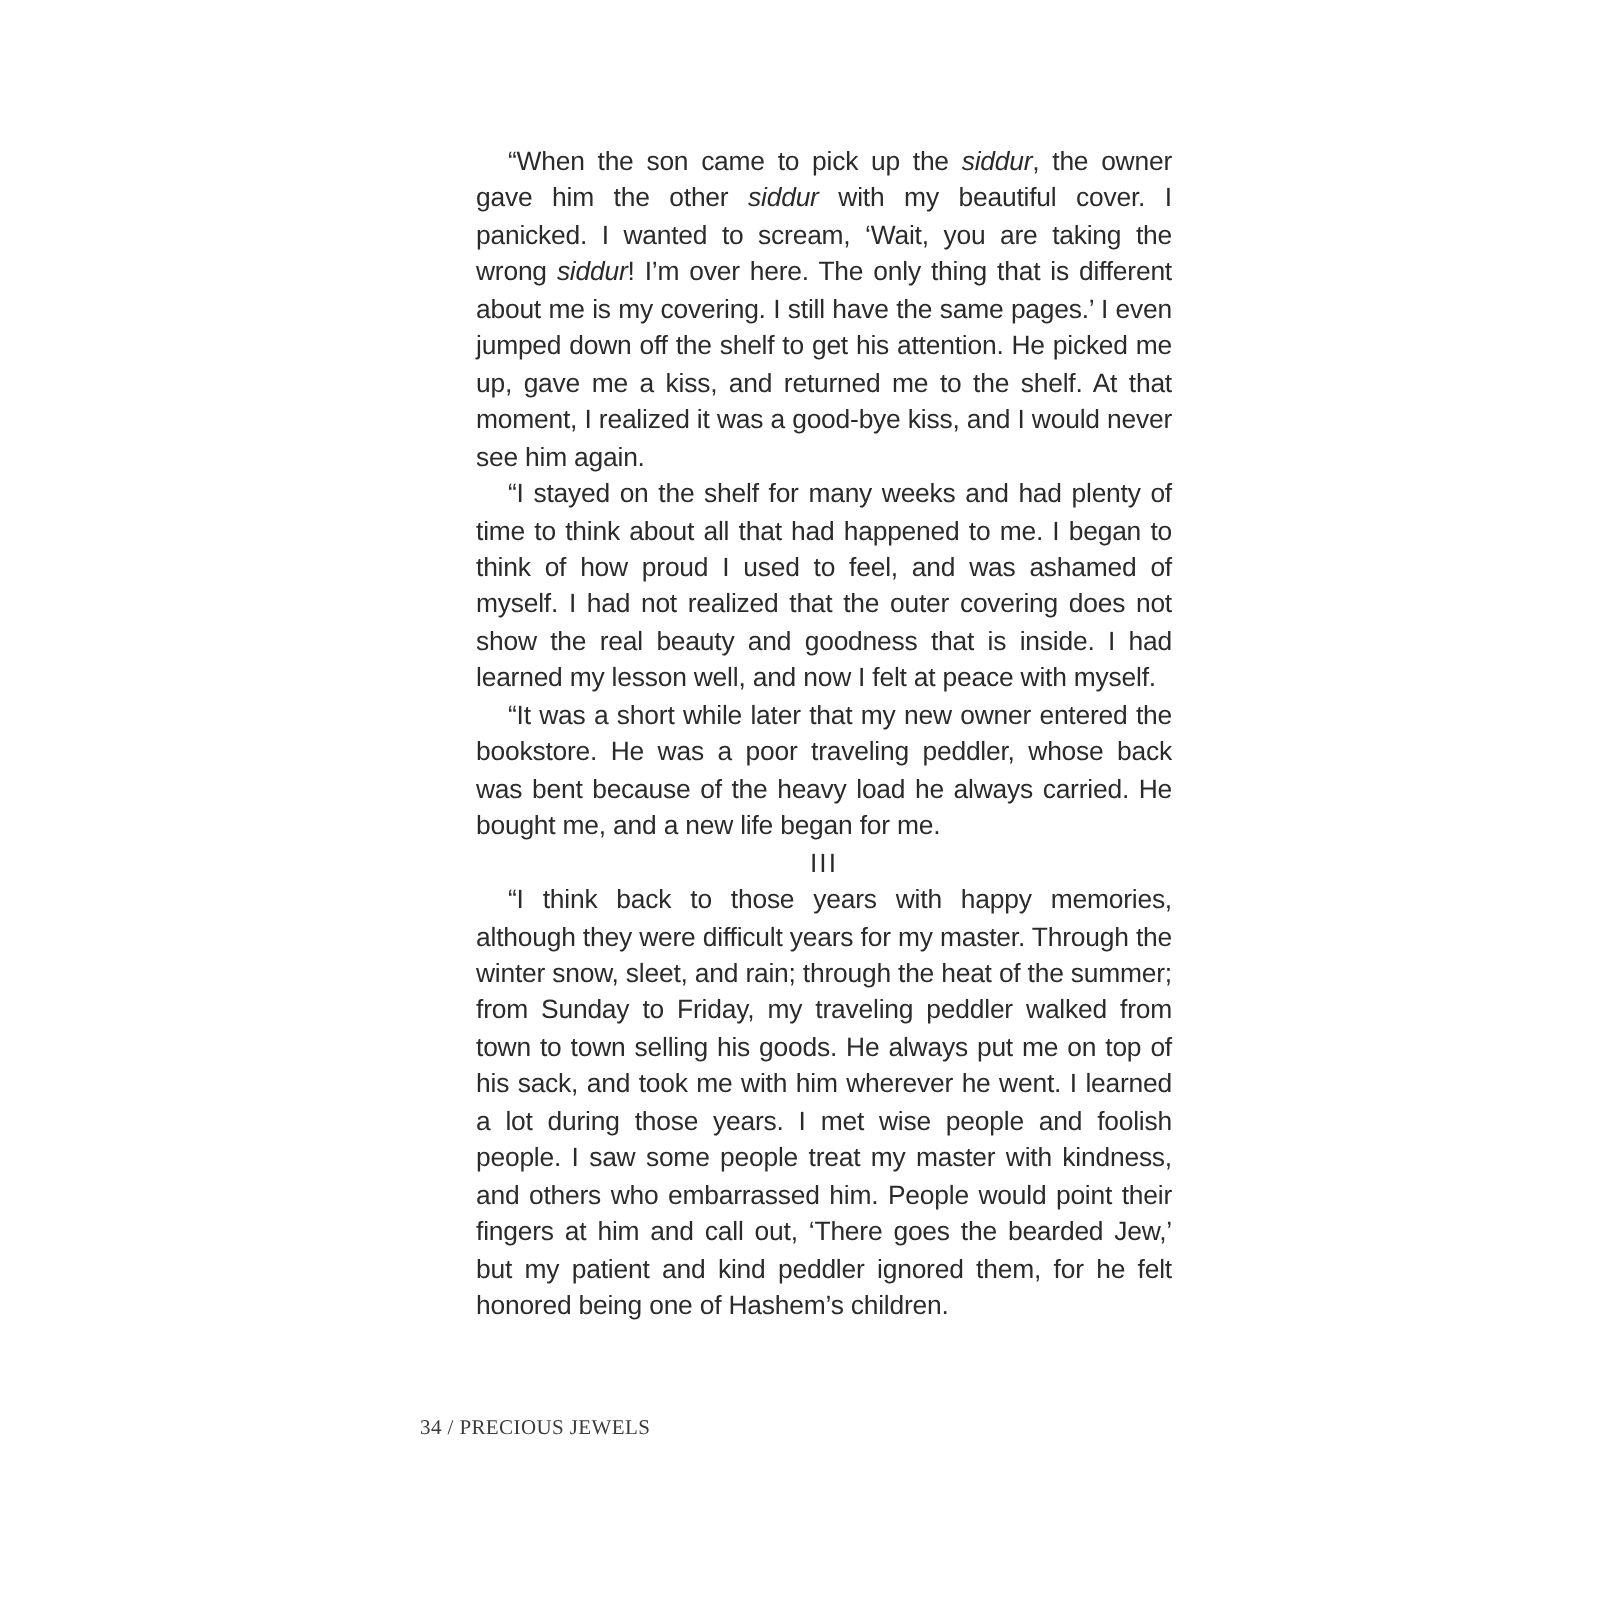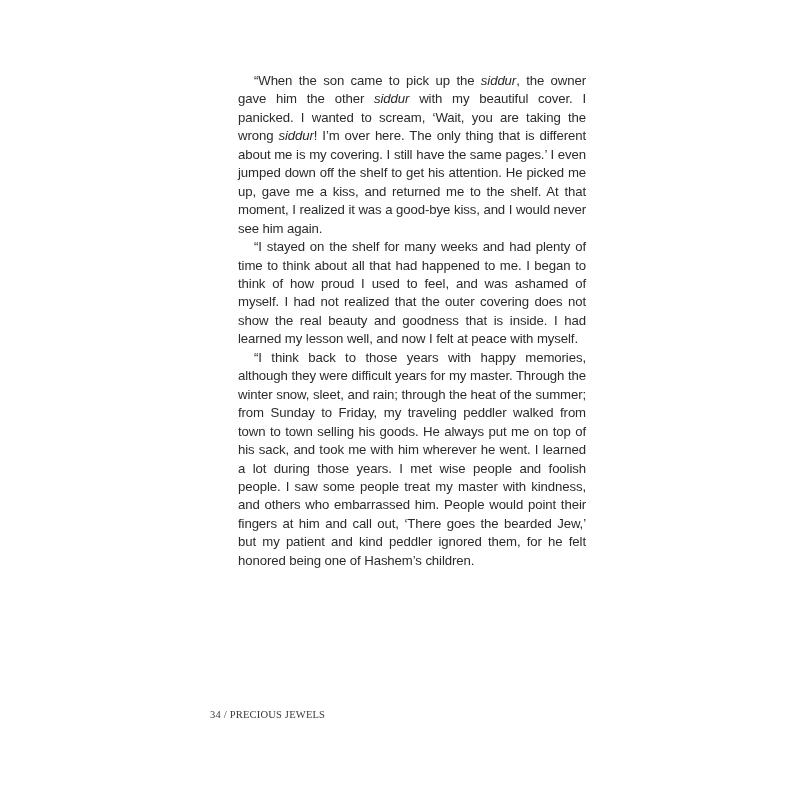--- a/index.html
+++ b/index.html
@@ -50,21 +50,23 @@
     text-align: right;
   }
 </style>
 </head>
 <body>
 
 <div class="page">
   <div id="before-break">
       <p class="para"><span>“When the son came to pick up the </span><em>siddur</em><span>, the owner gave him the other </span><em>siddur</em><span> with my beautiful cover. I panicked. I wanted to scream, ‘Wait, you are taking the wrong </span><em>siddur</em><span>! I’m over here. The only thing that is different about me is my covering. I still have the same pages.’ I even jumped down off the shelf to get his attention. He picked me up, gave me a kiss, and returned me to the shelf. At that moment, I realized it was a good-bye kiss, and I would never see him again.</span></p>
       <p class="para"><span>“I stayed on the shelf for many weeks and had plenty of time to think about all that had happened to me. I began to think of how proud I used to feel, and was ashamed of myself. I had not realized that the outer covering does not show the real beauty and goodness that is inside. I had learned my lesson well, and now I felt at peace with myself.</span></p>
+      <p class="para"><span>“It was a short while later that my new owner entered the bookstore. He was a poor traveling peddler, whose back was bent because of the heavy load he always carried. He bought me, and a new life began for me.</span></p>
     </div>
+  <p class="section-break">III</p>
   <div id="after-break">
       <p class="para"><span>“I think back to those years with happy memories, although they were difficult years for my master. Through the winter snow, sleet, and rain; through the heat of the summer; from Sunday to Friday, my traveling peddler walked from town to town selling his goods. He always put me on top of his sack, and took me with him wherever he went. I learned a lot during those years. I met wise people and foolish people. I saw some people treat my master with kindness, and others who embarrassed him. People would point their fingers at him and call out, ‘There goes the bearded Jew,’ but my patient and kind peddler ignored them, for he felt honored being one of Hashem’s children.</span></p>
     </div>
 </div>
 
 <div class="footer">
   <span>34</span><span> / </span><span>PRECIOUS JEWELS</span>
 </div>
 
 </body></html>

